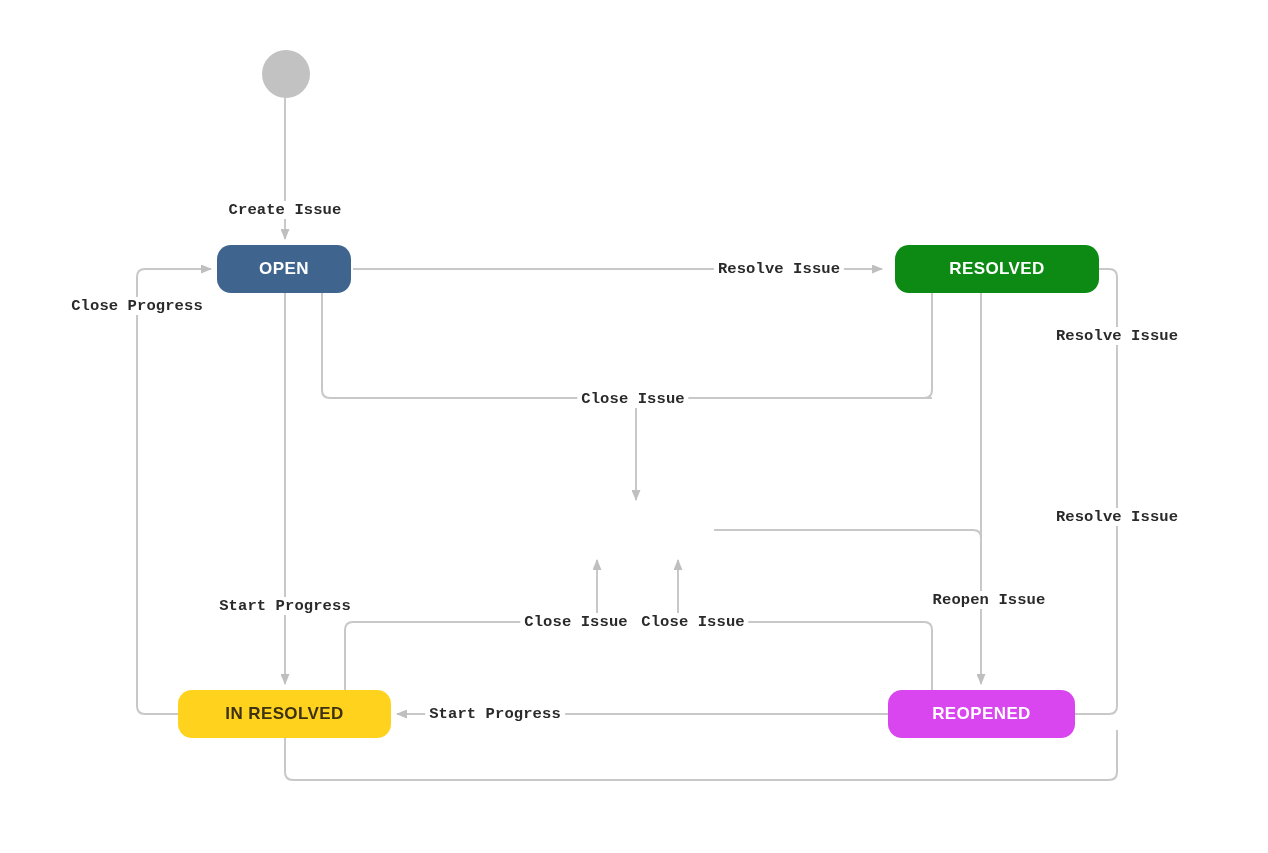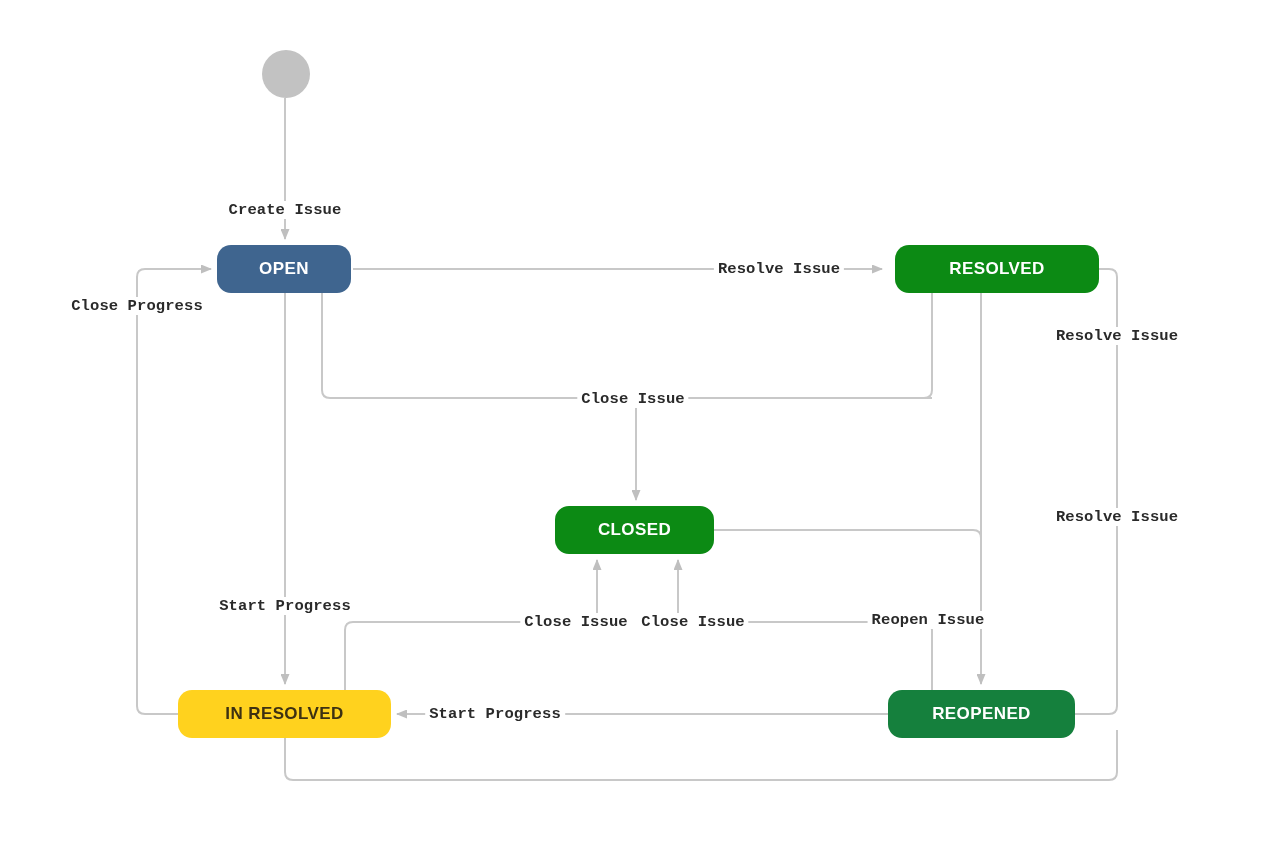--- a/index.html
+++ b/index.html
@@ -110,45 +110,42 @@
   <div class="start-node" style="left:262px; top:50px; width:48px; height:48px; background:#c2c2c2;"></div>
 
   <div class="node" style="left:217px; top:245px; width:134px; height:48px; background:#3f658f; color:#ffffff; font-size:17px;">
     <span class="node-label">OPEN</span>
   </div>
 
   <div class="node" style="left:888px; top:245px; width:204px; height:48px; background:#0c8a14; color:#ffffff; font-size:17px;margin-left:7px;">
     <span class="node-label">RESOLVED</span>
   </div>
 
-  <div class="node" style="left:555px; top:506px; width:159px; height:48px; background:#0c8a14; color:#ffffff; font-size:17px;">
-    <span class="node-label">CLOSED</span>
-  </div>
 
   <div class="node" style="left:178px; top:690px; width:213px; height:48px; background:#ffd21e; color:#3d3112; font-size:17px;">
     <span class="node-label">IN RESOLVED</span>
   </div>
 
-  <div class="node" style="left:888px; top:690px; width:187px; height:48px; background:#15803d; color:#ffffff; font-size:17px;">
+  <div class="node" style="left:888px; top:690px; width:187px; height:48px; background:#d946ef; color:#ffffff; font-size:17px;">
     <span class="node-label">REOPENED</span>
   </div>
 
   <div class="edge-label" style="left:285px; top:210px;">Create Issue</div>
 
   <div class="edge-label" style="left:779px; top:269px;">Resolve Issue</div>
 
   <div class="edge-label" style="left:137px; top:306px;">Close Progress</div>
 
   <div class="edge-label" style="left:633px; top:399px;">Close Issue</div>
 
   <div class="edge-label" style="left:1117px; top:336px;">Resolve Issue</div>
 
   <div class="edge-label" style="left:1117px; top:517px;">Resolve Issue</div>
 
-  <div class="edge-label" style="left:928px; top:600px;margin-top:20px;">Reopen Issue</div>
+  <div class="edge-label" style="left:989px; top:600px;">Reopen Issue</div>
 
   <div class="edge-label" style="left:285px; top:606px;">Start Progress</div>
 
   <div class="edge-label" style="left:576px; top:622px;">Close Issue</div>
 
   <div class="edge-label" style="left:693px; top:622px;">Close Issue</div>
 
   <div class="edge-label" style="left:495px; top:714px;">Start Progress</div>
 
 </div>

